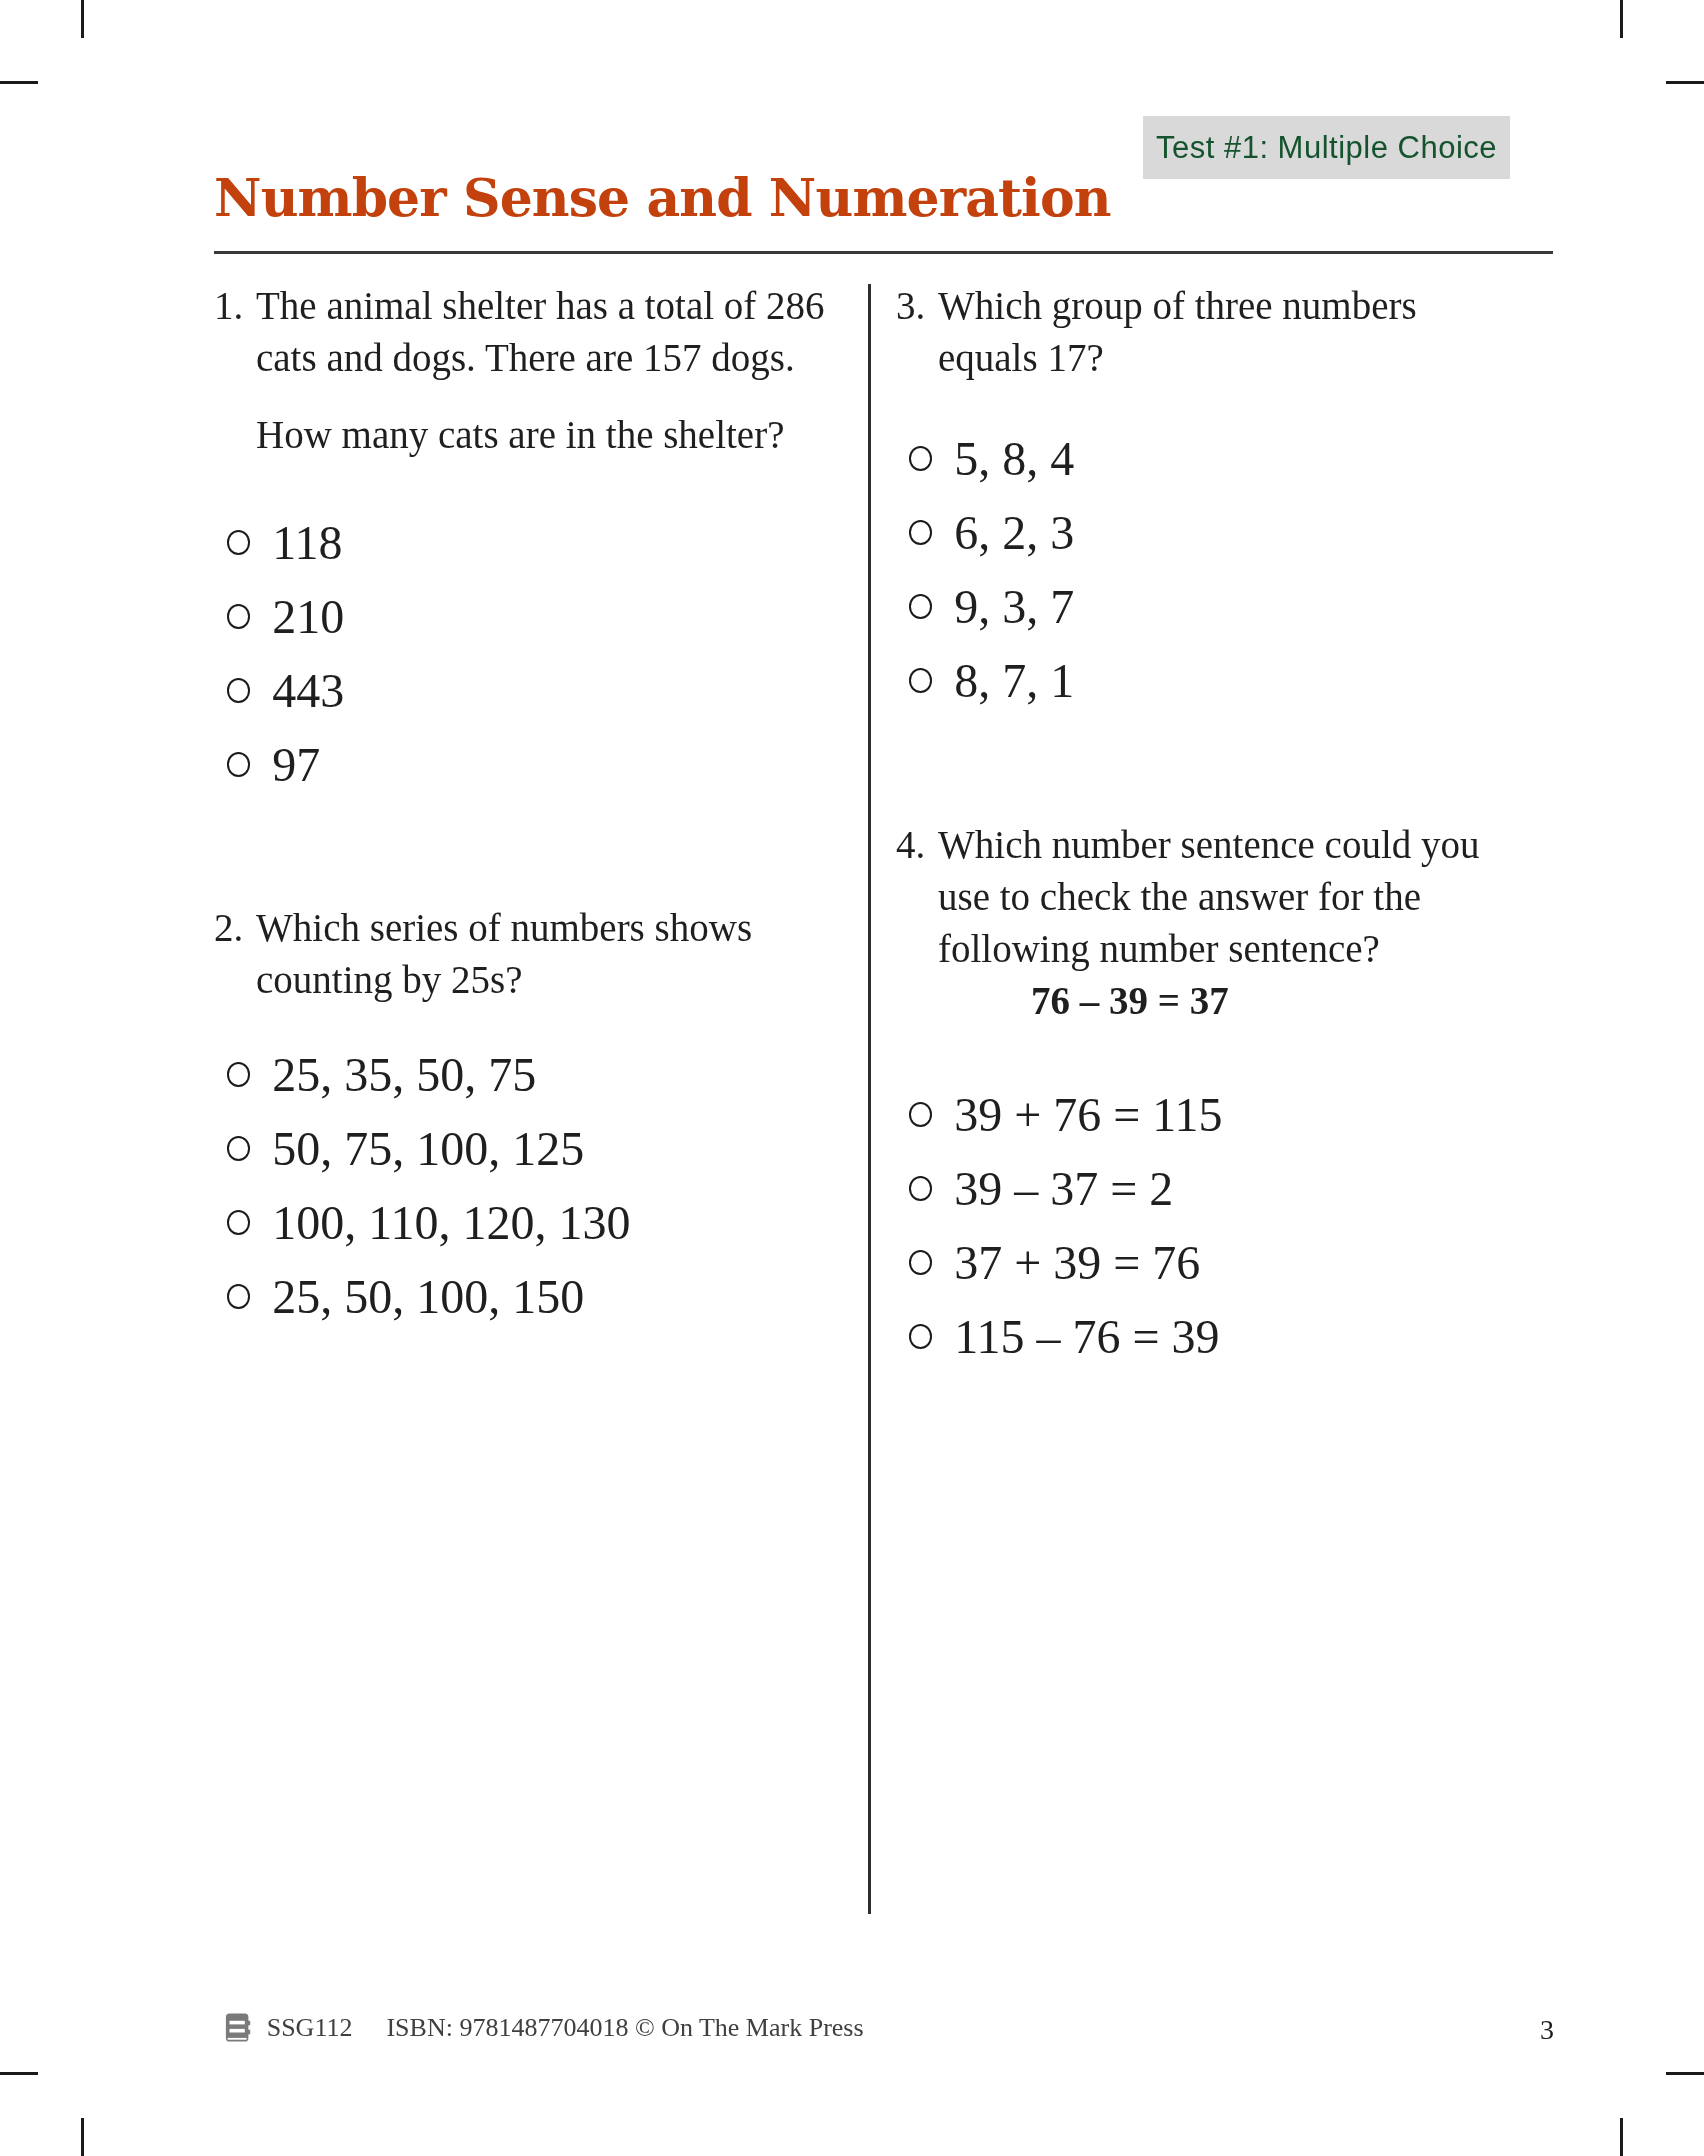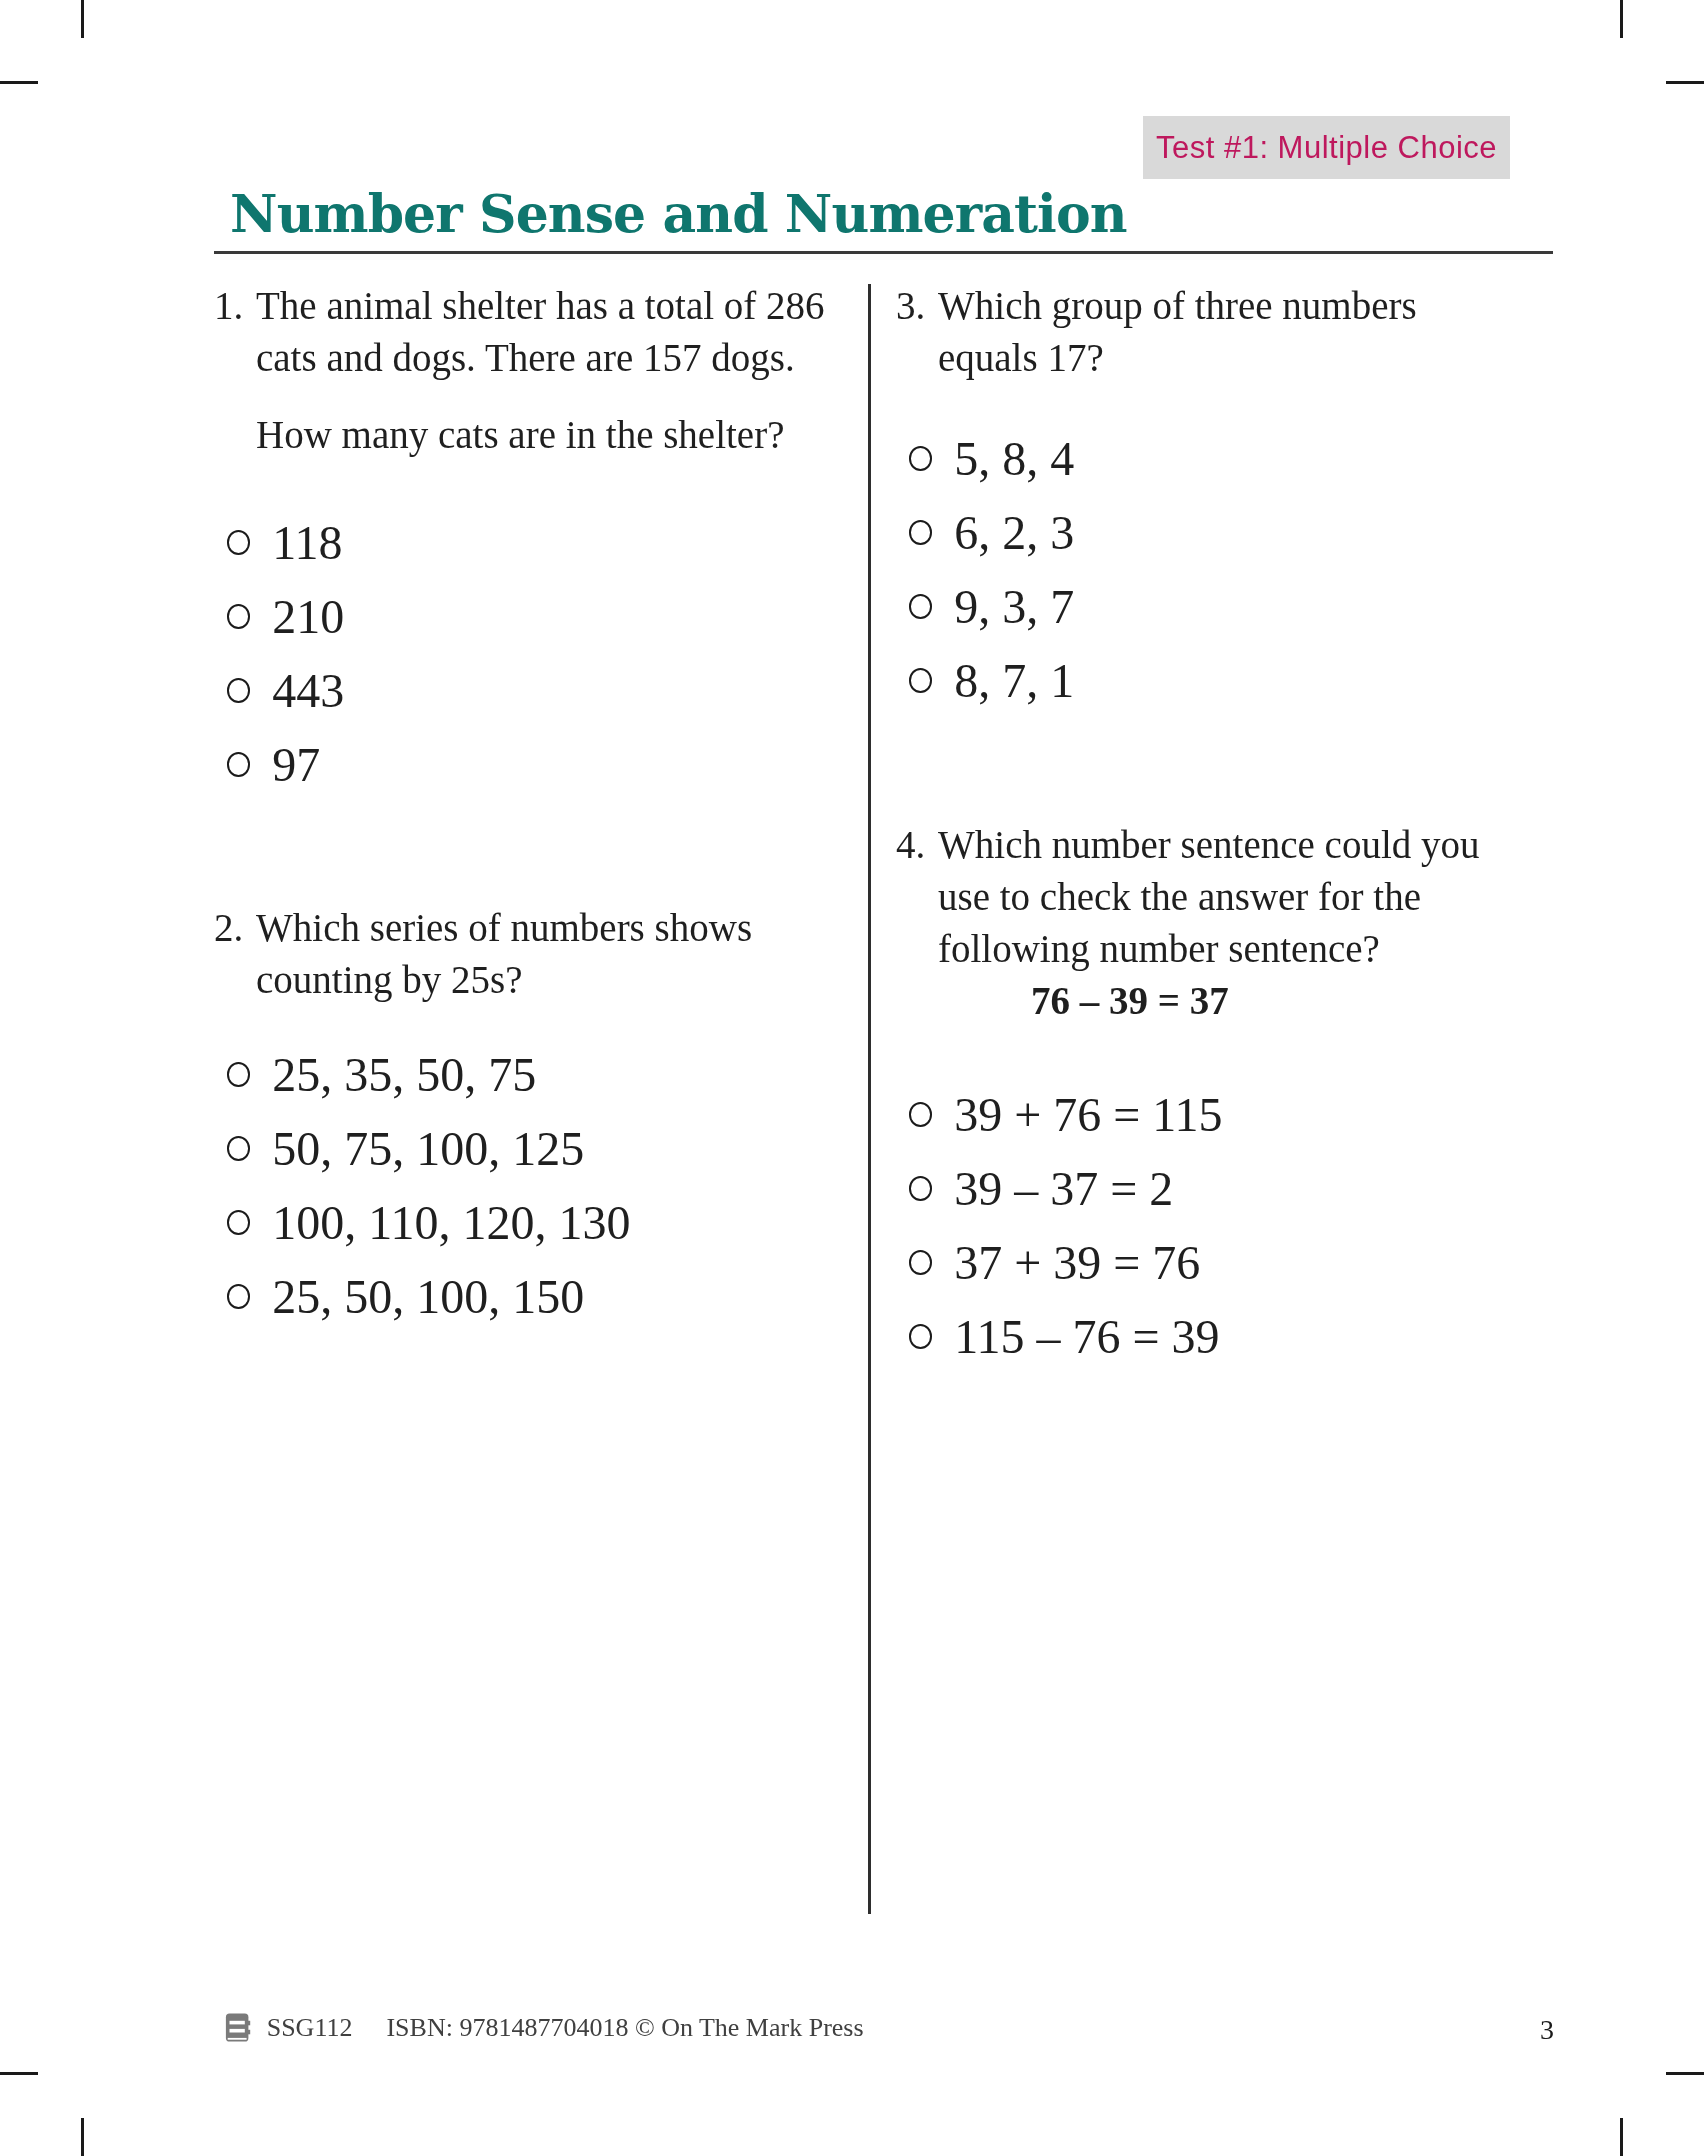--- a/index.html
+++ b/index.html
@@ -26,33 +26,33 @@
   .crop.br-v { left: 1620px; top: 2118px; width: 2.7px;  height: 39px; }
 
   .badge {
     position: absolute;
     left: 1143px; top: 116px;
     width: 367px; height: 63px;
     background: #d9d9d9;
     display: flex; align-items: center; justify-content: center;
     font-family: "Liberation Sans", sans-serif;
     font-size: 31px;
-    color: #be185d;
+    color: #14532d;
     letter-spacing: 0.5px;
   }
 
   .title {
     position: absolute;
     left: 214px; top: 172px;
-    margin: 16px;
+    margin: 0;
     font-family: "DejaVu Serif", serif;
     font-size: 52px;
     font-weight: 700;
     letter-spacing: -0.9px;
-    color: #0f766e;
+    color: #c2410c;
     line-height: 1;
     white-space: nowrap;
   }
 
   .title-rule {
     position: absolute;
     left: 214px; top: 251px;
     width: 1339px; height: 2.7px;
     background: #3a3a3a;
   }

